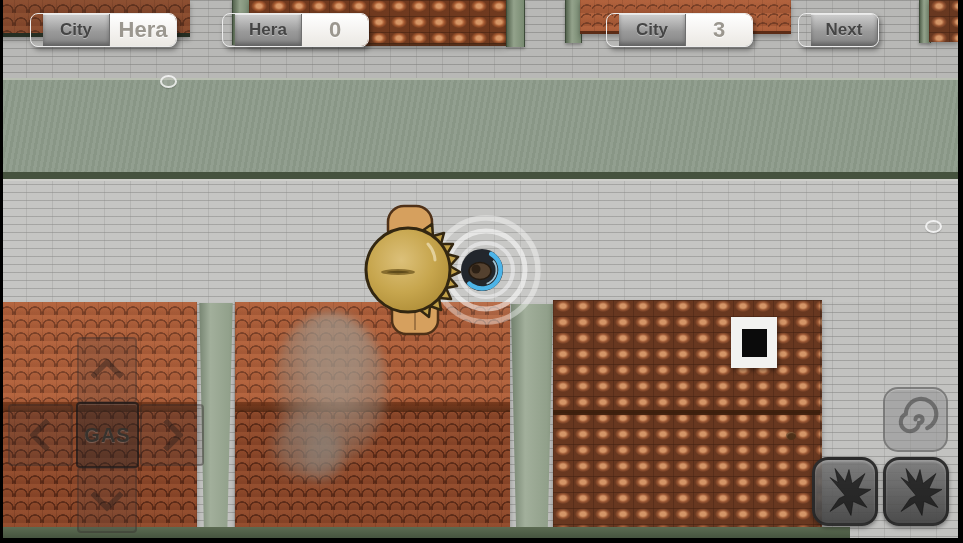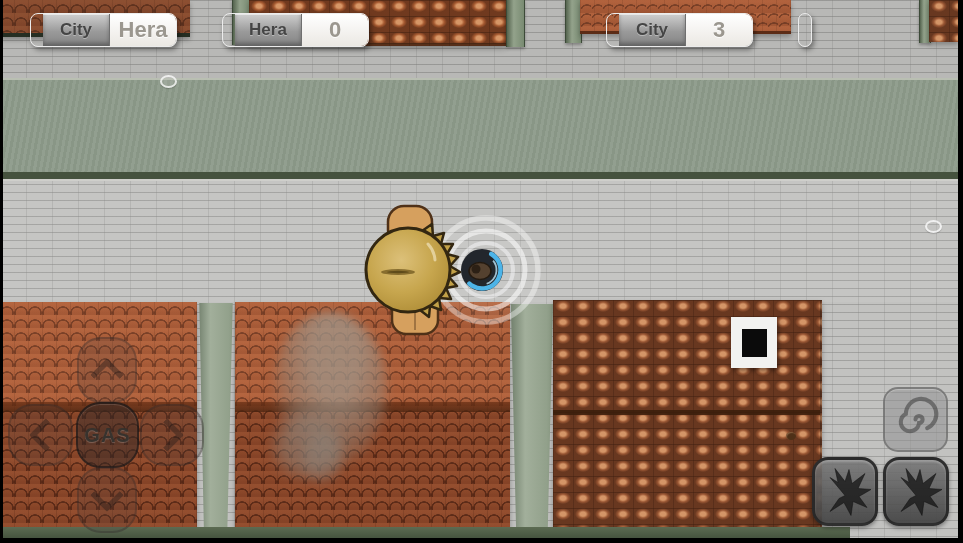--- a/index.html
+++ b/index.html
@@ -61,21 +61,21 @@
   .pill{position:absolute;top:13px;height:32px;display:flex;border-radius:8px;border:1px solid #ececec;
         box-shadow:2px 3px 5px rgba(0,0,0,0.4);overflow:hidden;padding-left:12px;}
   .pill-label{width:66px;display:flex;align-items:center;justify-content:center;
         background:linear-gradient(180deg,#cfcfcf,#9a9a9a 55%,#848484);
         border-right:1px solid #6f6f6f;box-shadow:inset 0 1px 0 rgba(255,255,255,0.55), inset 0 -3px 4px rgba(0,0,0,0.28);
         color:#454545;font-weight:bold;font-size:17px;text-shadow:0 1px 0 rgba(255,255,255,0.35);}
   .pill-value{width:66px;display:flex;align-items:center;justify-content:center;
         background:linear-gradient(180deg,#ffffff,#ebe8e3);
         color:#9b978f;font-weight:bold;font-size:22px;text-shadow:0 1px 0 rgba(255,255,255,0.8);}
   
-  .ctl{position:absolute;border-radius:24px;}
+  .ctl{position:absolute;border-radius:4px;}
   .dpad-side{background:rgba(70,62,60,0.20);border:2px solid rgba(40,35,35,0.28);}
   .btn-gas{left:76px;top:402px;width:59px;height:62px;background:rgba(45,40,40,0.48);
       border:2px solid rgba(25,22,22,0.6);box-shadow:inset 0 1px 1px rgba(255,255,255,0.15);
       display:flex;align-items:center;justify-content:center;
       color:rgba(52,48,44,0.95);font-weight:bold;font-size:20px;letter-spacing:1px;
       text-shadow:0 1px 1px rgba(255,255,255,0.22);}
   .chev{position:absolute;left:50%;top:50%;width:18px;height:18px;
         border-left:6px solid rgba(30,26,26,0.38);border-top:6px solid rgba(30,26,26,0.38);border-radius:2px;}
   .chev.up{transform:translate(-50%,-30%) rotate(45deg);}
   .chev.down{transform:translate(-50%,-70%) rotate(225deg);}
@@ -207,18 +207,19 @@
   </div>
   <div class="pill" style="left:222px;">
     <div class="pill-label">Hera</div>
     <div class="pill-value">0</div>
   </div>
   <div class="pill" style="left:606px;">
     <div class="pill-label">City</div>
     <div class="pill-value">3</div>
   </div>
   <div class="pill" style="left:798px;">
+    <div class="pill-label">Next</div>
   </div>
 
   <div class="frame" style="left:0;top:0;width:3px;height:543px;"></div>
   <div class="frame" style="left:958px;top:0;width:5px;height:543px;"></div>
   <div class="frame" style="left:0;top:538px;width:963px;height:5px;"></div>
 </div>
 
 </body></html>

